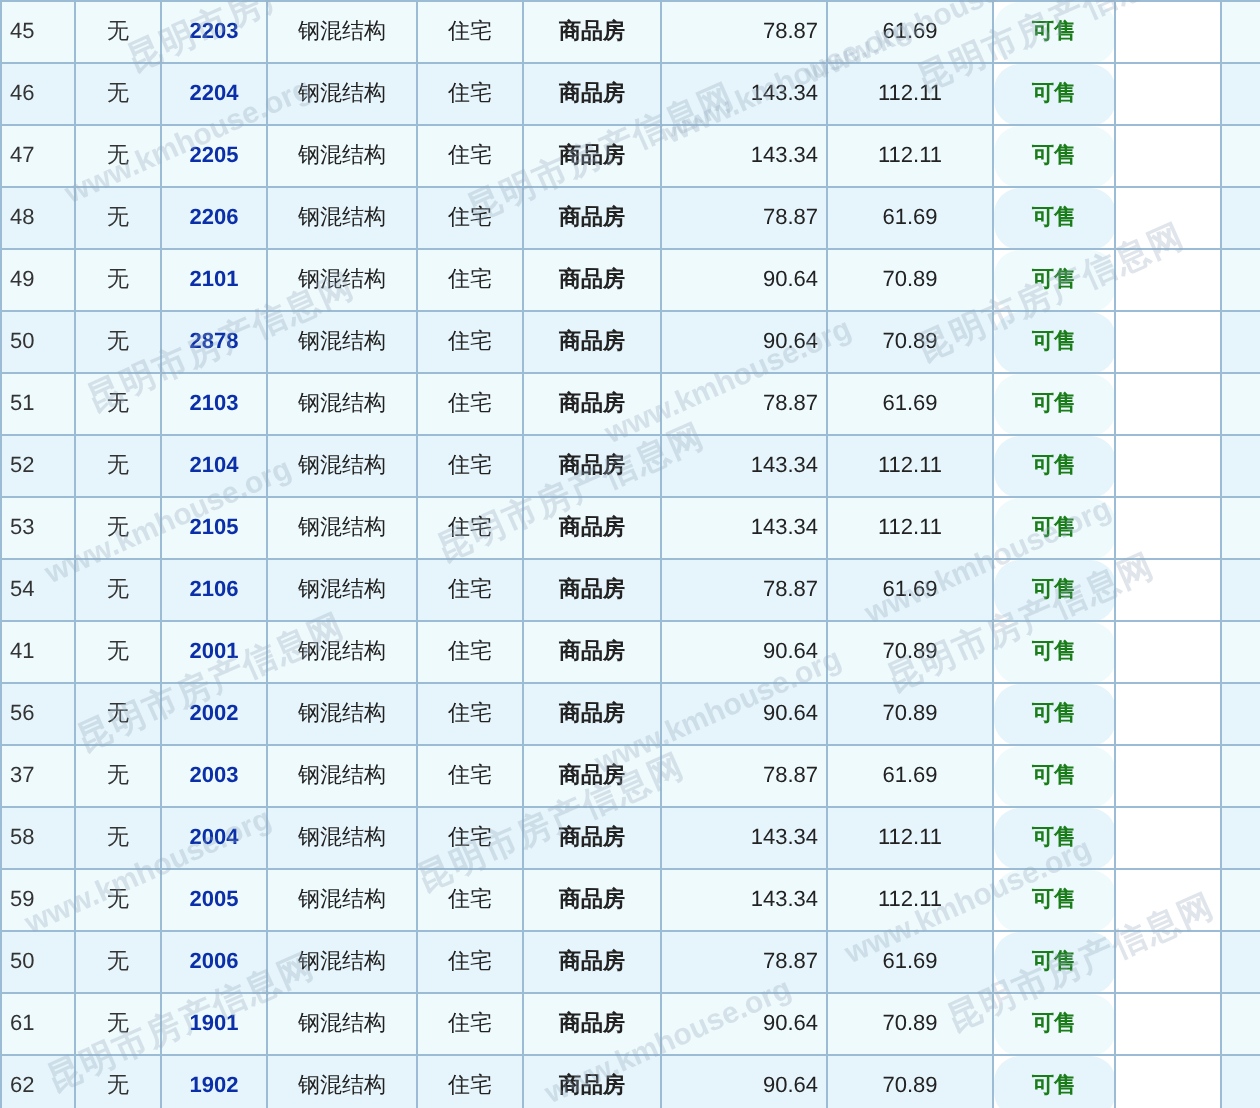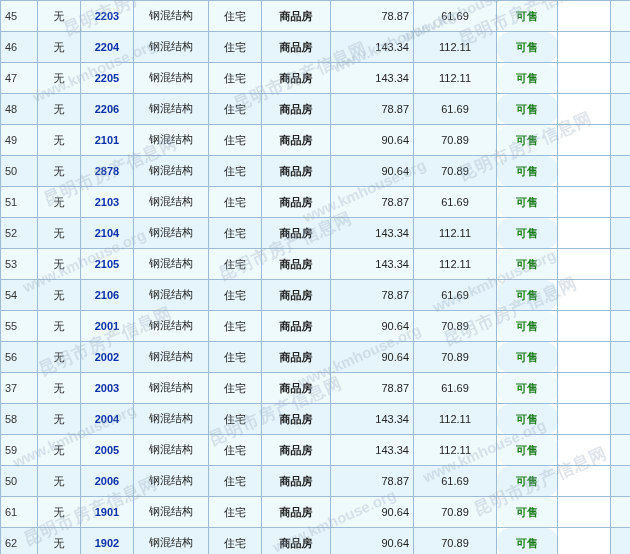--- a/index.html
+++ b/index.html
@@ -56,21 +56,21 @@
     font-size: 11px;
     line-height: 14px;
     overflow: hidden;
     white-space: nowrap;
   }
   tr.alt td { background: #e6f5fb; }
 
   .c-idx   { width: 28px;  color: #333; }
   .c-enc   { width: 34px;  text-align: center; color: #333; }
   .c-room  { width: 44px;  text-align: center; color: #0b2fa8; font-weight: bold; }
-  .c-struct{ width: 66px;  text-align: center; color: #222; font-family: Liberation Mono, monospace; }
+  .c-struct{ width: 66px;  text-align: center; color: #222; }
   .c-use   { width: 44px;  text-align: center; color: #222; }
   .c-type  { width: 60px;  text-align: center; color: #222; font-weight: bold; }
   .c-area1 { width: 74px;  text-align: right; color: #222; margin-top: 28px; }
   .c-area2 { width: 74px;  text-align: center; color: #222; }
   .c-state { width: 52px;  text-align: center; color: #1a7d1a; font-weight: bold; border-radius: 13px; }
   .c-gap   { width: 44px;  background: #ffffff !important; border-left: 1px solid #9bbcd4; border-right: 1px solid #9bbcd4; }
   .c-price { width: 58px;  text-align: right; color: #222; padding-right: 8px; }
 
   
   td.c-gap { border-top: none; border-bottom: none; }
@@ -230,21 +230,21 @@
           <td class="c-struct">钢混结构</td>
           <td class="c-use">住宅</td>
           <td class="c-type">商品房</td>
           <td class="c-area1">78.87</td>
           <td class="c-area2">61.69</td>
           <td class="c-state">可售</td>
           <td class="c-gap"></td>
           <td class="c-price">8285</td>
         </tr>
         <tr>
-          <td class="c-idx">55</td>
+          <td class="c-idx">41</td>
           <td class="c-enc">无</td>
           <td class="c-room">2001</td>
           <td class="c-struct">钢混结构</td>
           <td class="c-use">住宅</td>
           <td class="c-type">商品房</td>
           <td class="c-area1">90.64</td>
           <td class="c-area2">70.89</td>
           <td class="c-state">可售</td>
           <td class="c-gap"></td>
           <td class="c-price">6558</td>

